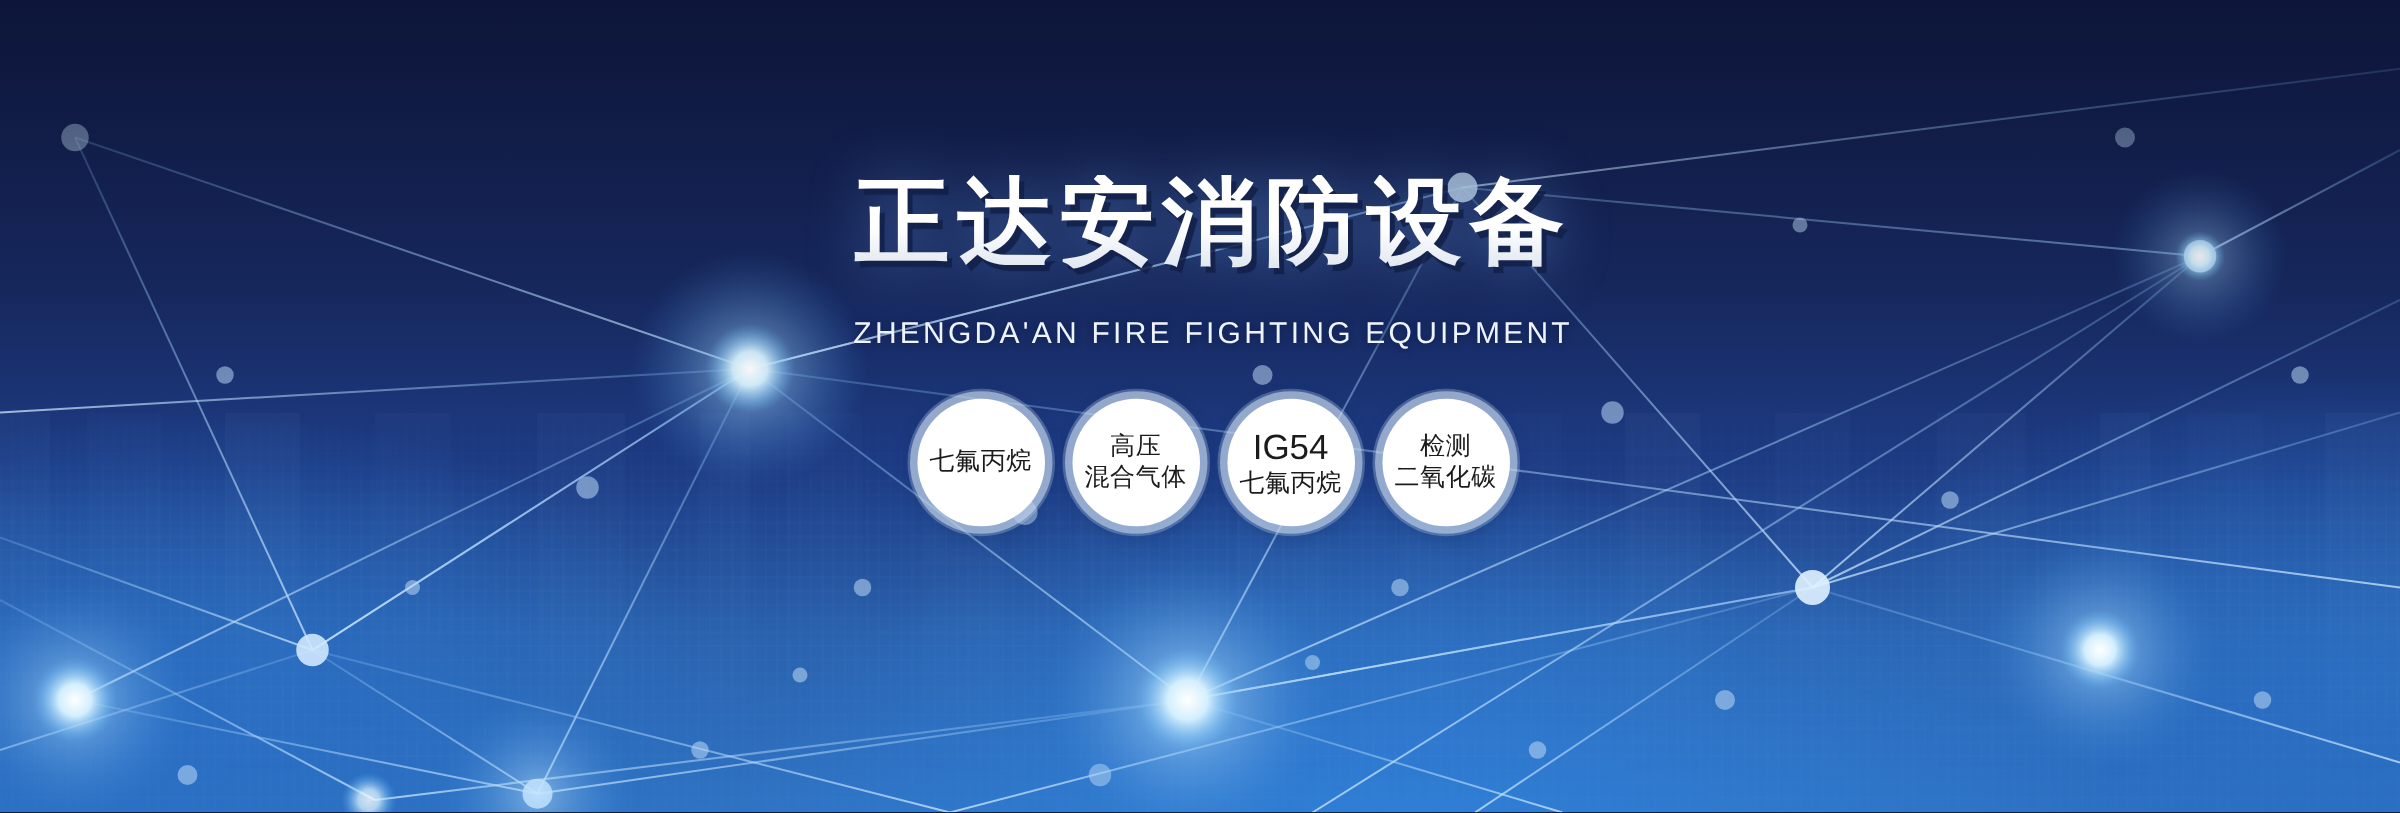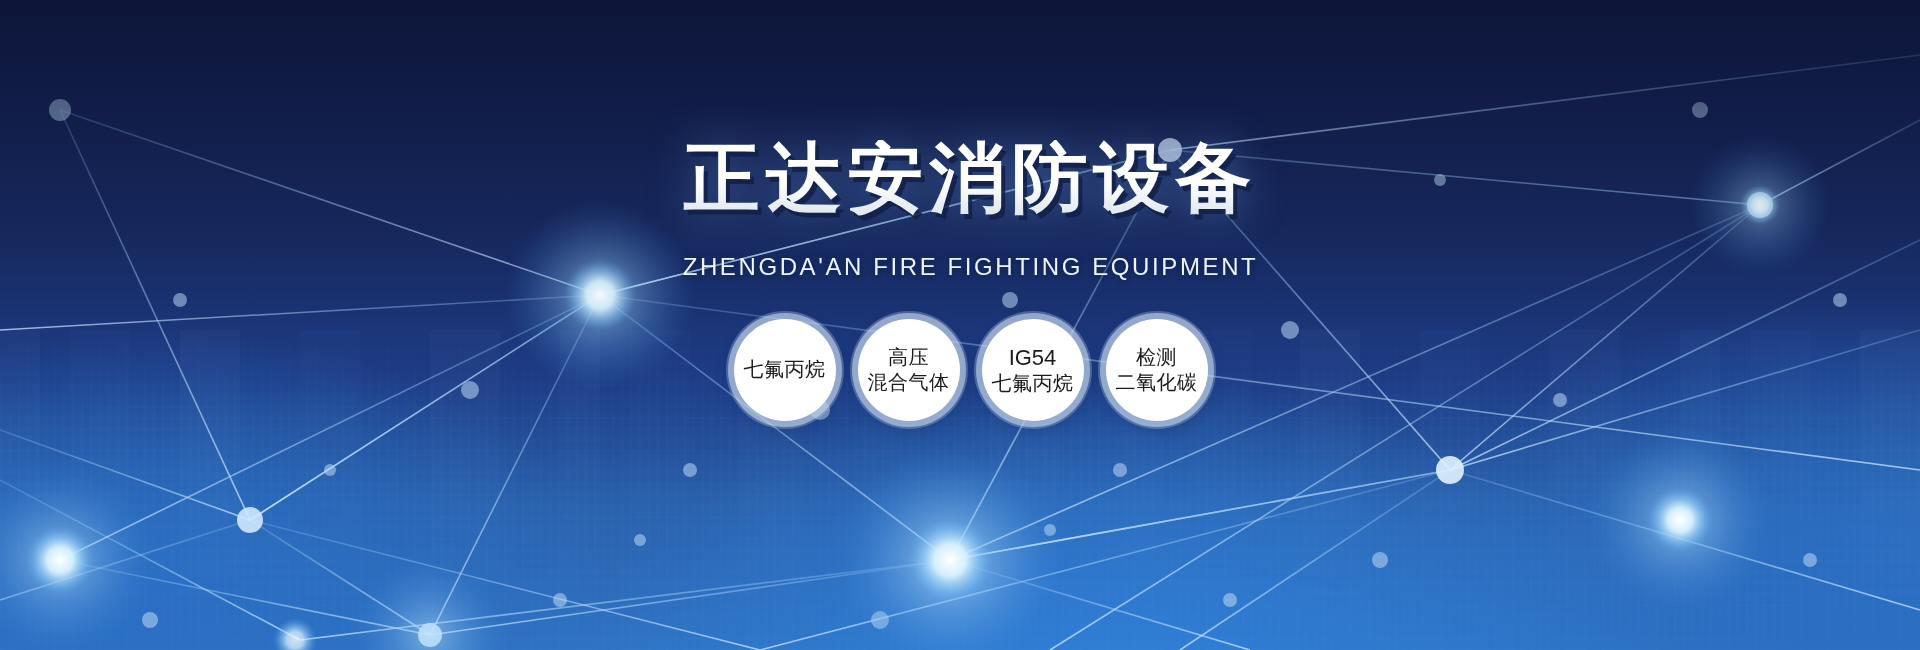--- a/index.html
+++ b/index.html
@@ -151,21 +151,21 @@
     line-height: 1.26;
     letter-spacing: .5px;
     text-align: center;
     flex: 0 0 auto;
   }
   .badge .line {
     display: block;
     white-space: nowrap;
   }
   .badge .line.latin {
-    font-size: 22px;
+    font-size: 28px;
     letter-spacing: 0;
   }
 </style>
 </head>
 <body>
 
 <div class="banner">
 
   <div class="bg-base"></div>
   <div class="bg-city"></div>

